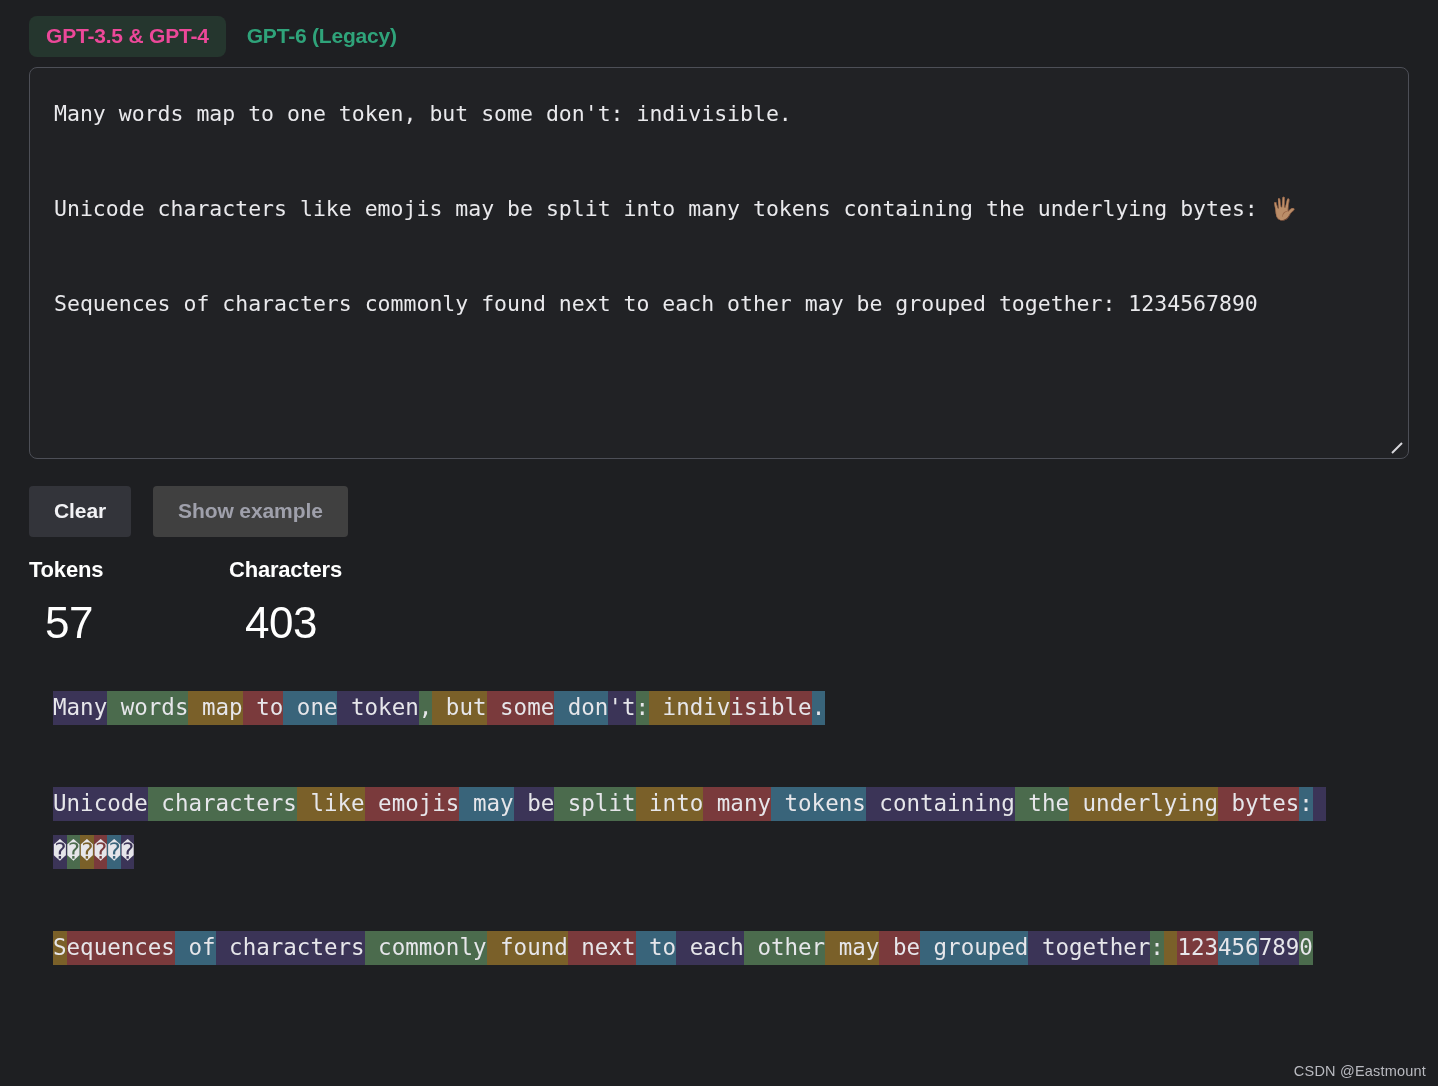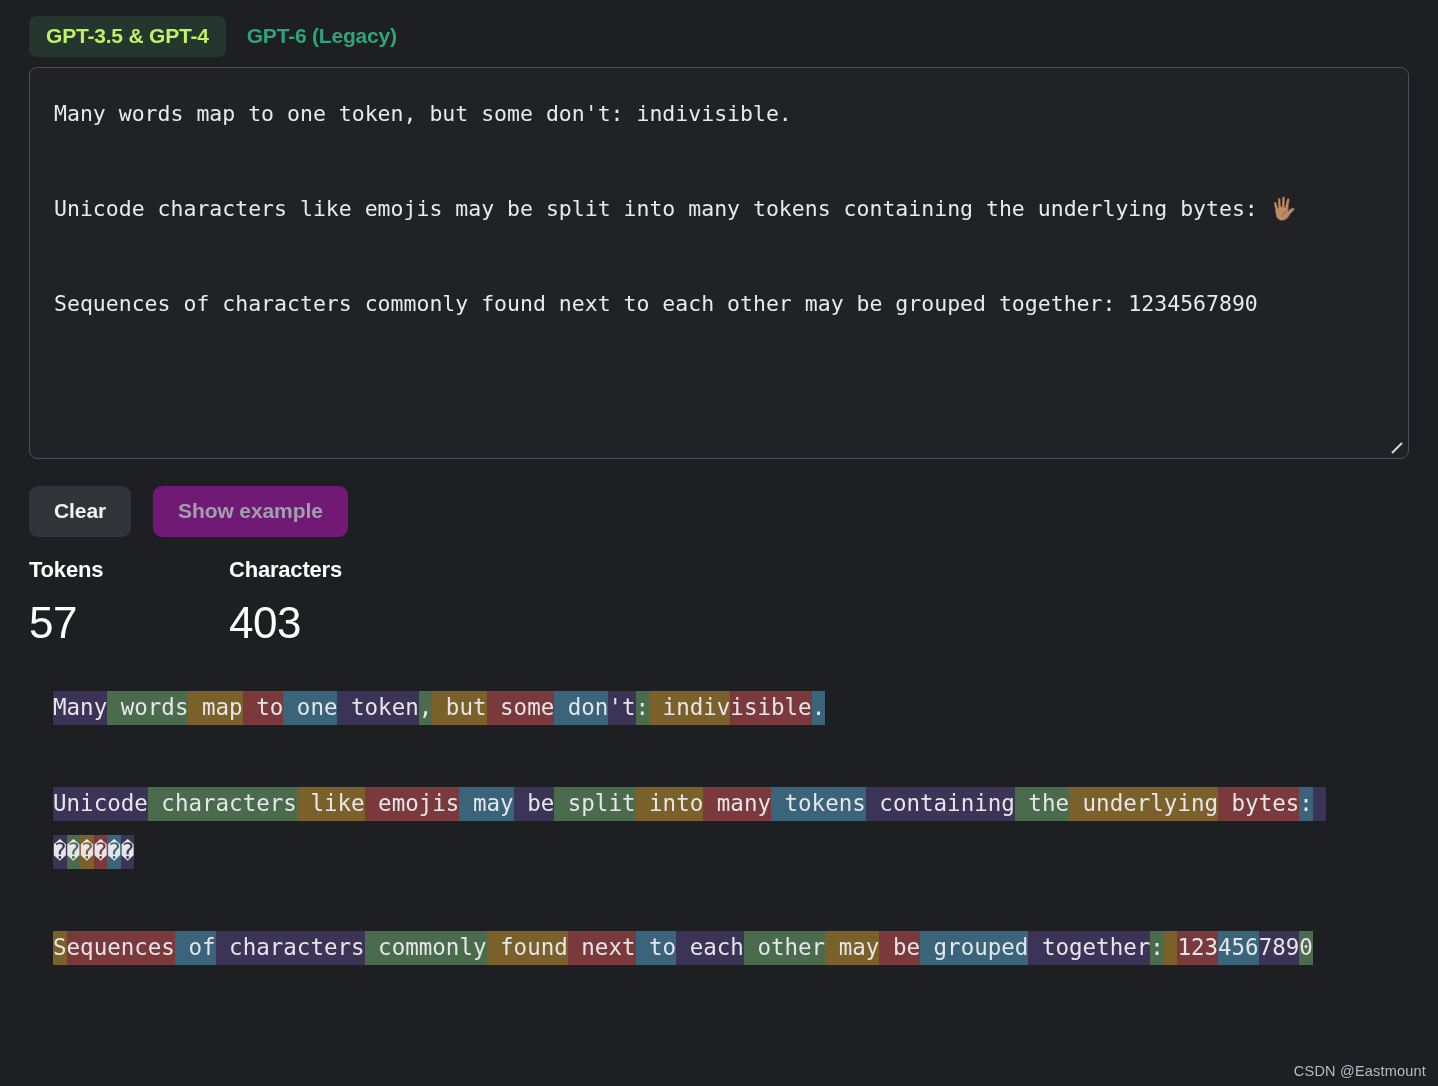--- a/index.html
+++ b/index.html
@@ -29,21 +29,21 @@
     letter-spacing: -0.2px;
     padding: 9px 17px 11px 17px;
     border-radius: 8px;
     white-space: nowrap;
     line-height: 1;
     cursor: pointer;
     user-select: none;
   }
   .tab.active {
     background: #25362e;
-    color: #bef264;
+    color: #ec4899;
   }
   .tab.inactive {
     background: transparent;
     color: #2fa37a;
   }
 
   
   .editor-wrap {
     margin: 9px 29px 0 29px;
     position: relative;
@@ -76,35 +76,35 @@
   .resize-handle svg { display:block; }
 
   
   .buttons {
     display: flex;
     gap: 22px;
     padding: 27px 0 0 29px;
   }
   .btn {
     border: none;
-    border-radius: 9px;
+    border-radius: 4px;
     font-family: "Liberation Sans", sans-serif;
     font-size: 21px;
     font-weight: 700;
     letter-spacing: -0.1px;
     padding: 14px 25px 16px 25px;
     line-height: 1;
     cursor: pointer;
   }
   .btn-clear {
     background: #33343a;
     color: #f2f2f5;
   }
   .btn-example {
-    background: #701a75;
+    background: #404040;
     color: #9fa0ab;
   }
 
   
   .stats {
     display: flex;
     padding: 22px 0 0 29px;
   }
   .stat { width: 200px; }
   .stat-label {
@@ -114,20 +114,21 @@
     color: #ffffff;
     line-height: 1;
   }
   .stat-value {
     font-size: 44px;
     font-weight: 400;
     color: #ffffff;
     line-height: 1;
     margin-top: 20px;
     letter-spacing: -0.5px;
+    margin-left: 16px;
   }
 
   
   .tok-out {
     margin: 38px 0 0 53px;
     font-family: "DejaVu Sans Mono", "Liberation Mono", monospace;
     font-size: 22.5px;
     line-height: 48px;
     color: #e6e6ea;
     width: 1290px;

